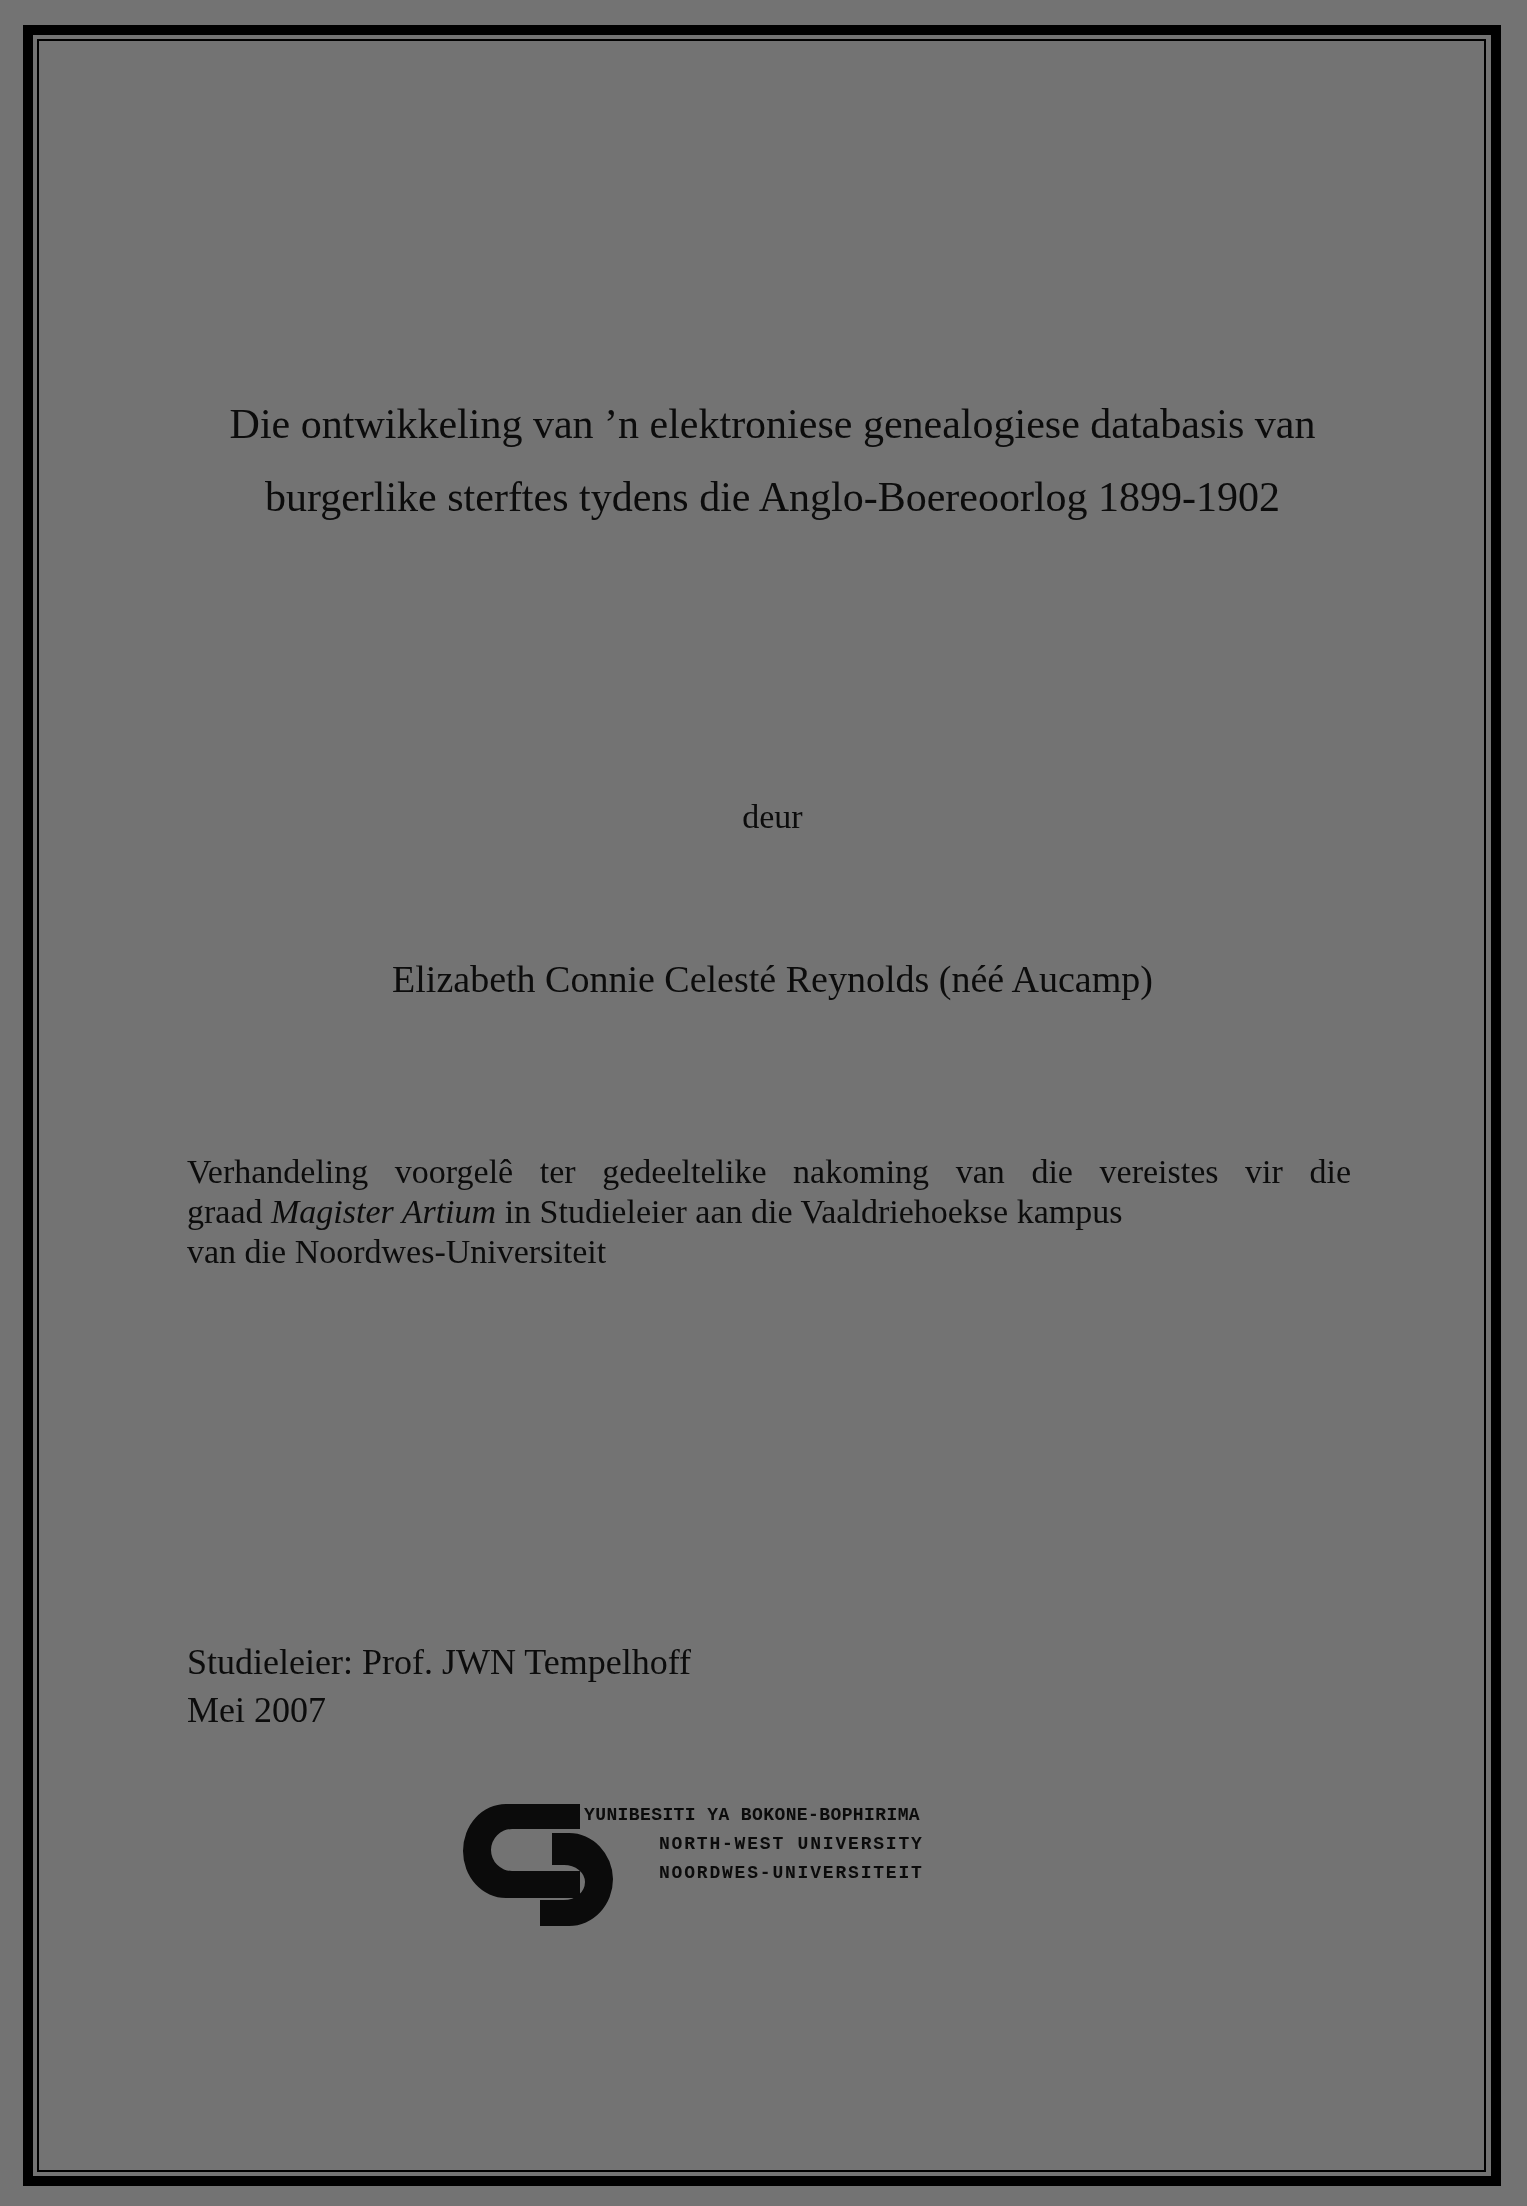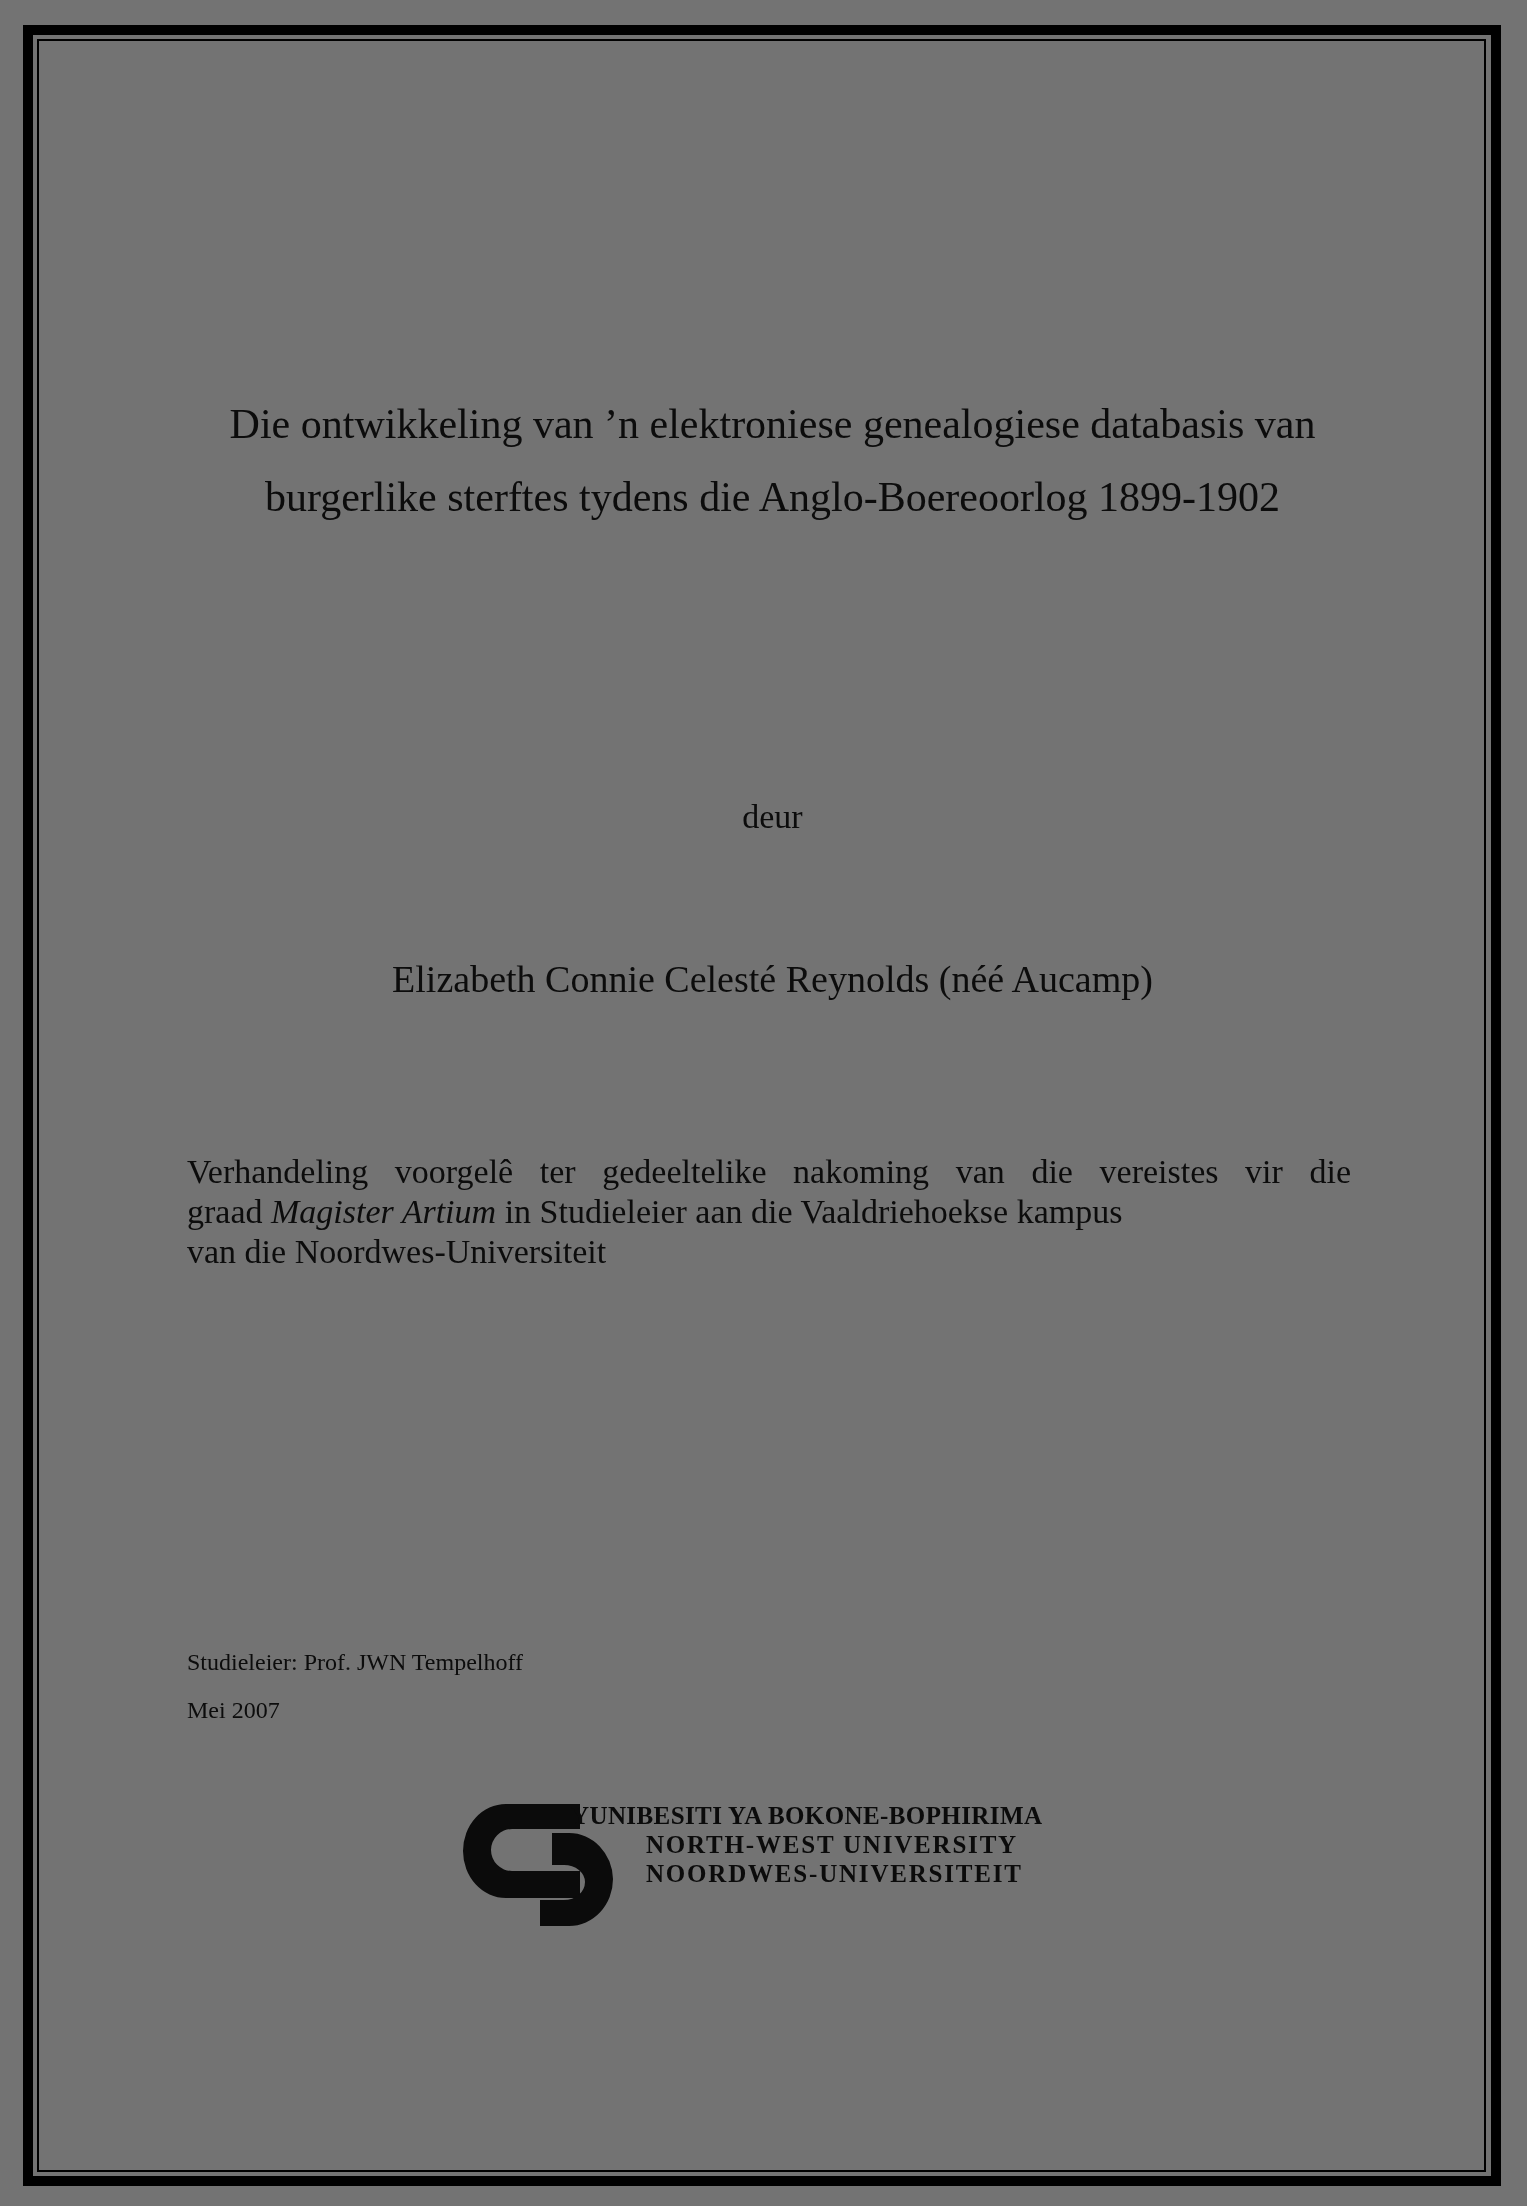--- a/index.html
+++ b/index.html
@@ -62,41 +62,41 @@
   }
   .statement .just {
     text-align: justify;
     text-align-last: justify;
   }
   .statement .ital { font-style: italic; }
   .supervisor-block {
     position: absolute;
     left: 187px;
     top: 1638px;
-    font-size: 24px;
+    font-size: 36px;
     line-height: 48px;
   }
   .logo {
     position: absolute;
     left: 458px;
     top: 1797px;
     width: 680px;
     height: 140px;
   }
   .logo-mark {
     position: absolute;
     left: 0; top: 2px;
   }
   .logo-text {
     position: absolute;
-    left: 113px;
+    left: 126px;
     top: 4px;
-    font-family: Liberation Serif, serif;
+    font-family: Liberation Mono, monospace;
     font-weight: 700;
-    font-size: 25px;
+    font-size: 18px;
     line-height: 29px;
     color: #0b0b0b;
     white-space: nowrap;
   }
   .logo-text .lt1 { letter-spacing: 0.4px; }
   .logo-text .lt2, .logo-text .lt3 {
     margin-left: 75px;
     letter-spacing: 1.8px;
   }
 </style>

